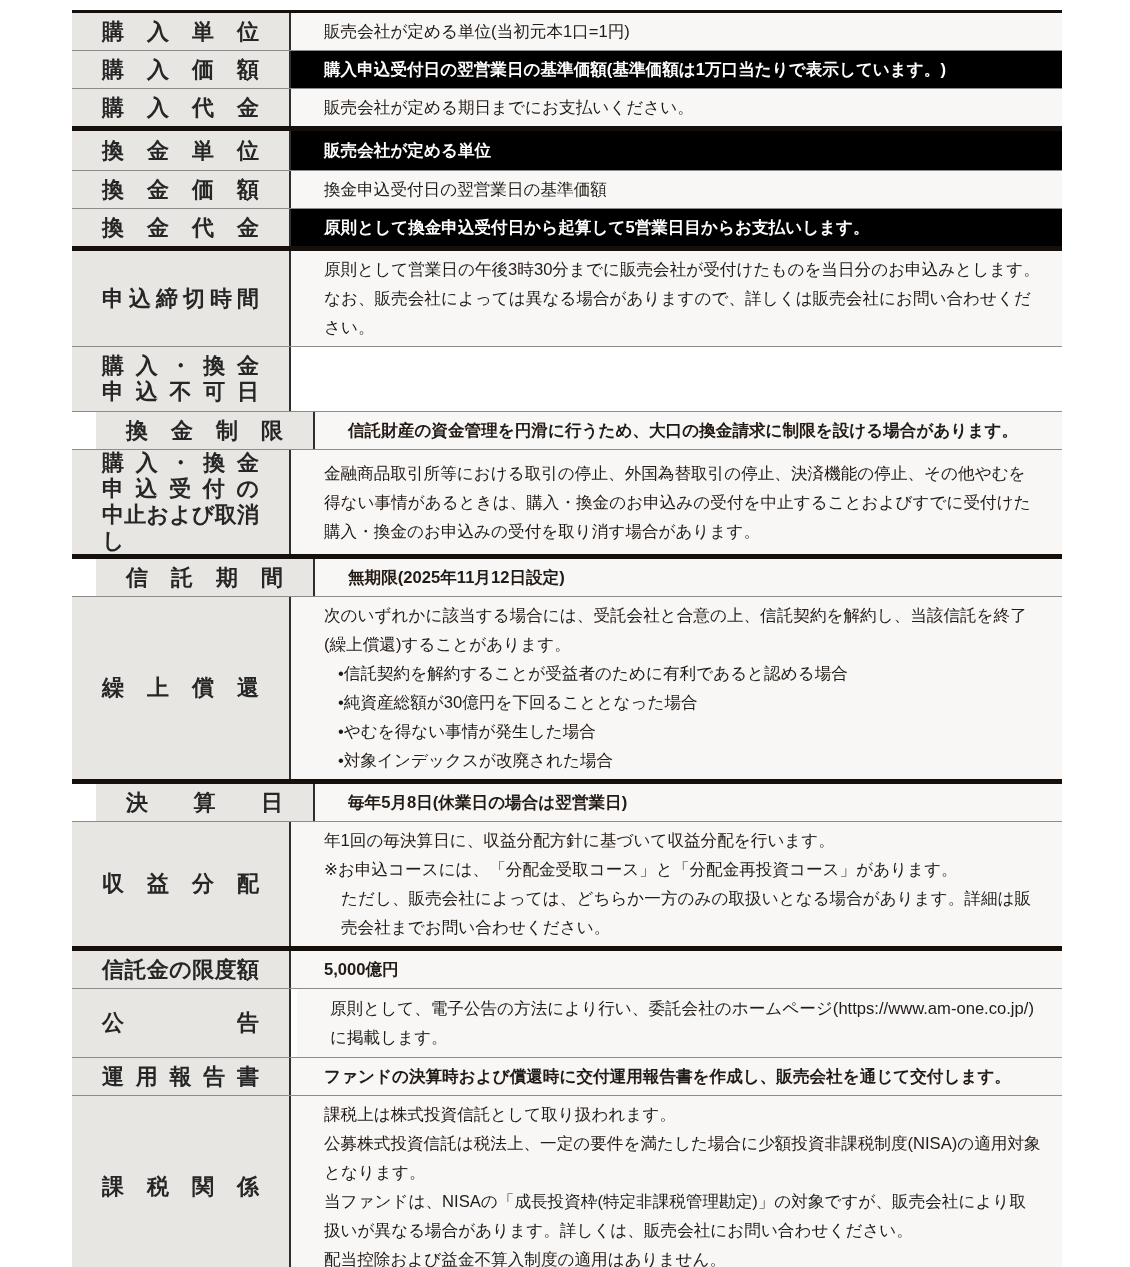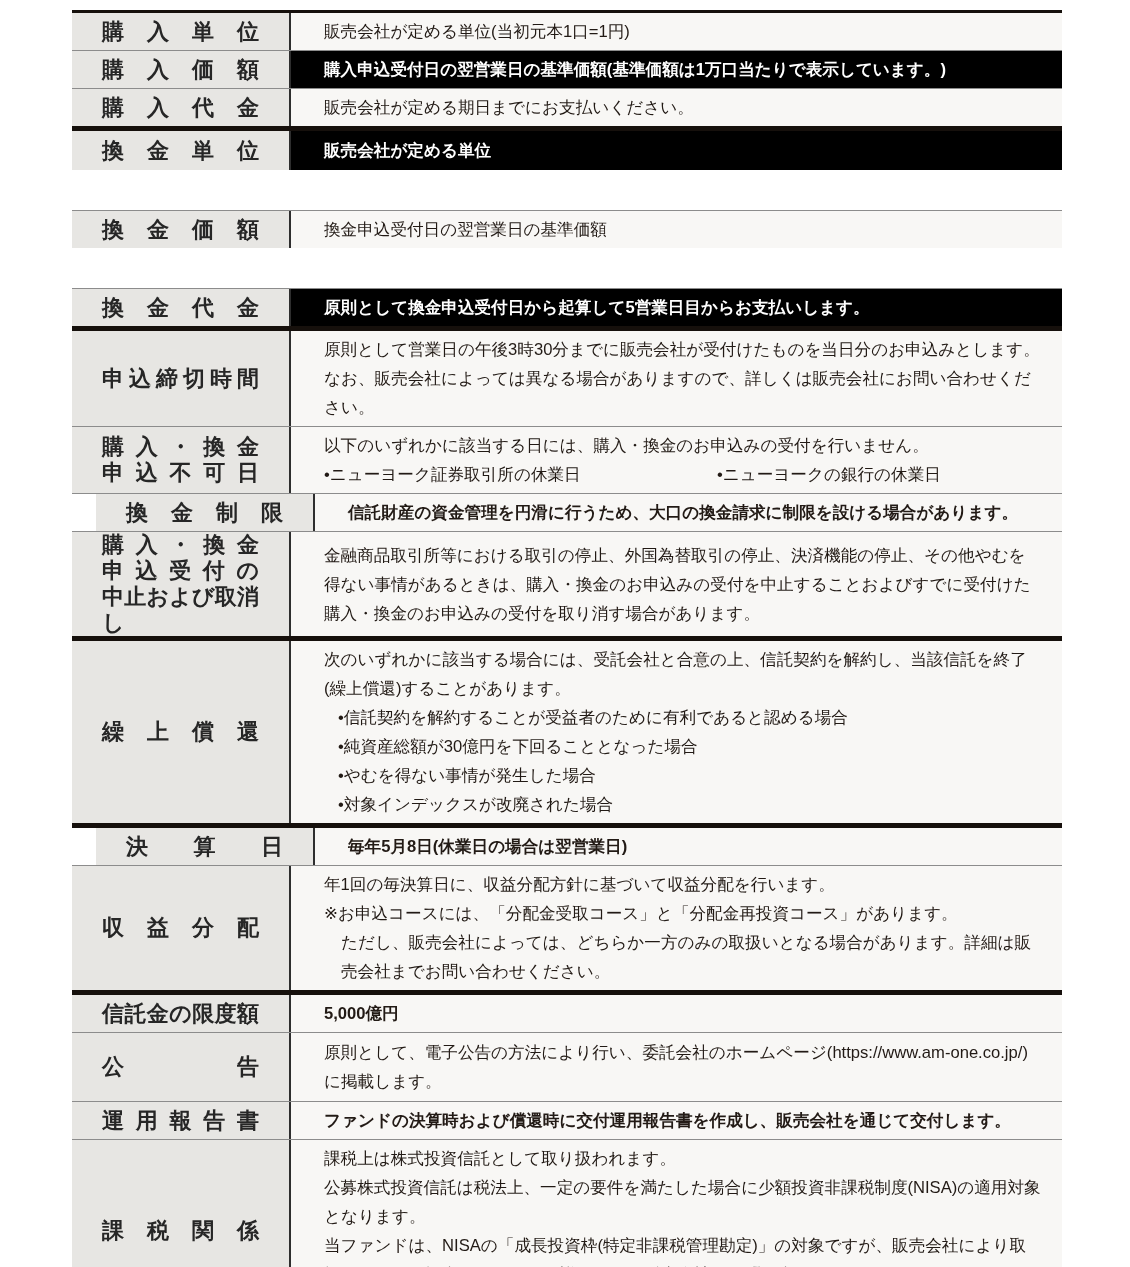--- a/index.html
+++ b/index.html
@@ -60,29 +60,29 @@
   }
   .pre { white-space: pre-line; }
   .bullet-list { margin-left: 14px; }
   .two-col { display: flex; }
   .two-col .col-a { flex: 0 0 393px; }
   .hang-cont { padding-left: 17px; }
   .break-url { word-break: break-all; }
   
   .h37 { min-height: 37px; }
   .h39 { min-height: 39px; }
-  .h38 { min-height: 38px; margin-top: 40px; }
+  .h38 { min-height: 38px; }
   .h67 { min-height: 67px; }
   .h65 { min-height: 65px; }
   .h34 { min-height: 34px; padding-left: 24px; }
   .h90 { min-height: 90px; }
   .h172 { min-height: 172px; }
   .h118 { min-height: 118px; }
   .h35 { min-height: 35px; }
-  .h69 { min-height: 69px; }
+  .h69 { min-height: 69px; gap: 6px; }
   .h170 { min-height: 170px; }
 </style>
 </head>
 <body>
 
 <div class="doc-table">
 
   <section class="group">
     <div class="row h37">
       <div class="label-cell">
@@ -145,27 +145,20 @@
       <div class="content-cell">
           <span class="pre">原則として営業日の午後3時30分までに販売会社が受付けたものを当日分のお申込みとします。
 なお、販売会社によっては異なる場合がありますので、詳しくは販売会社にお問い合わせください。</span>
         </div>
     </div>
     <div class="row h65">
       <div class="label-cell">
           <span class="label-text">購入・換金
 申込不可日</span>
         </div>
-      <div class="content-cell">
-        <div>以下のいずれかに該当する日には、購入・換金のお申込みの受付を行いません。</div>
-        <div class="two-col">
-          <span class="col-a">•ニューヨーク証券取引所の休業日</span>
-          <span>•ニューヨークの銀行の休業日</span>
-        </div>
-      </div>
     </div>
     <div class="row h34">
       <div class="label-cell">
           <span class="label-text">換金制限</span>
         </div>
       <div class="content-cell bold">
           <span>信託財産の資金管理を円滑に行うため、大口の換金請求に制限を設ける場合があります。</span>
         </div>
     </div>
     <div class="row h90">
@@ -174,20 +167,28 @@
 申込受付の
 中止および取消し</span>
         </div>
       <div class="content-cell">
           <span>金融商品取引所等における取引の停止、外国為替取引の停止、決済機能の停止、その他やむを得ない事情があるときは、購入・換金のお申込みの受付を中止することおよびすでに受付けた購入・換金のお申込みの受付を取り消す場合があります。</span>
         </div>
     </div>
   </section>
 
   <section class="group">
+    <div class="row h34">
+      <div class="label-cell">
+          <span class="label-text">信託期間</span>
+        </div>
+      <div class="content-cell bold">
+          <span>無期限(2025年11月12日設定)</span>
+        </div>
+    </div>
     <div class="row h172">
       <div class="label-cell">
           <span class="label-text">繰上償還</span>
         </div>
       <div class="content-cell">
         <div>次のいずれかに該当する場合には、受託会社と合意の上、信託契約を解約し、当該信託を終了(繰上償還)することがあります。</div>
         <div class="bullet-list">
           <div>•信託契約を解約することが受益者のために有利であると認める場合</div>
           <div>•純資産総額が30億円を下回ることとなった場合</div>
           <div>•やむを得ない事情が発生した場合</div>

